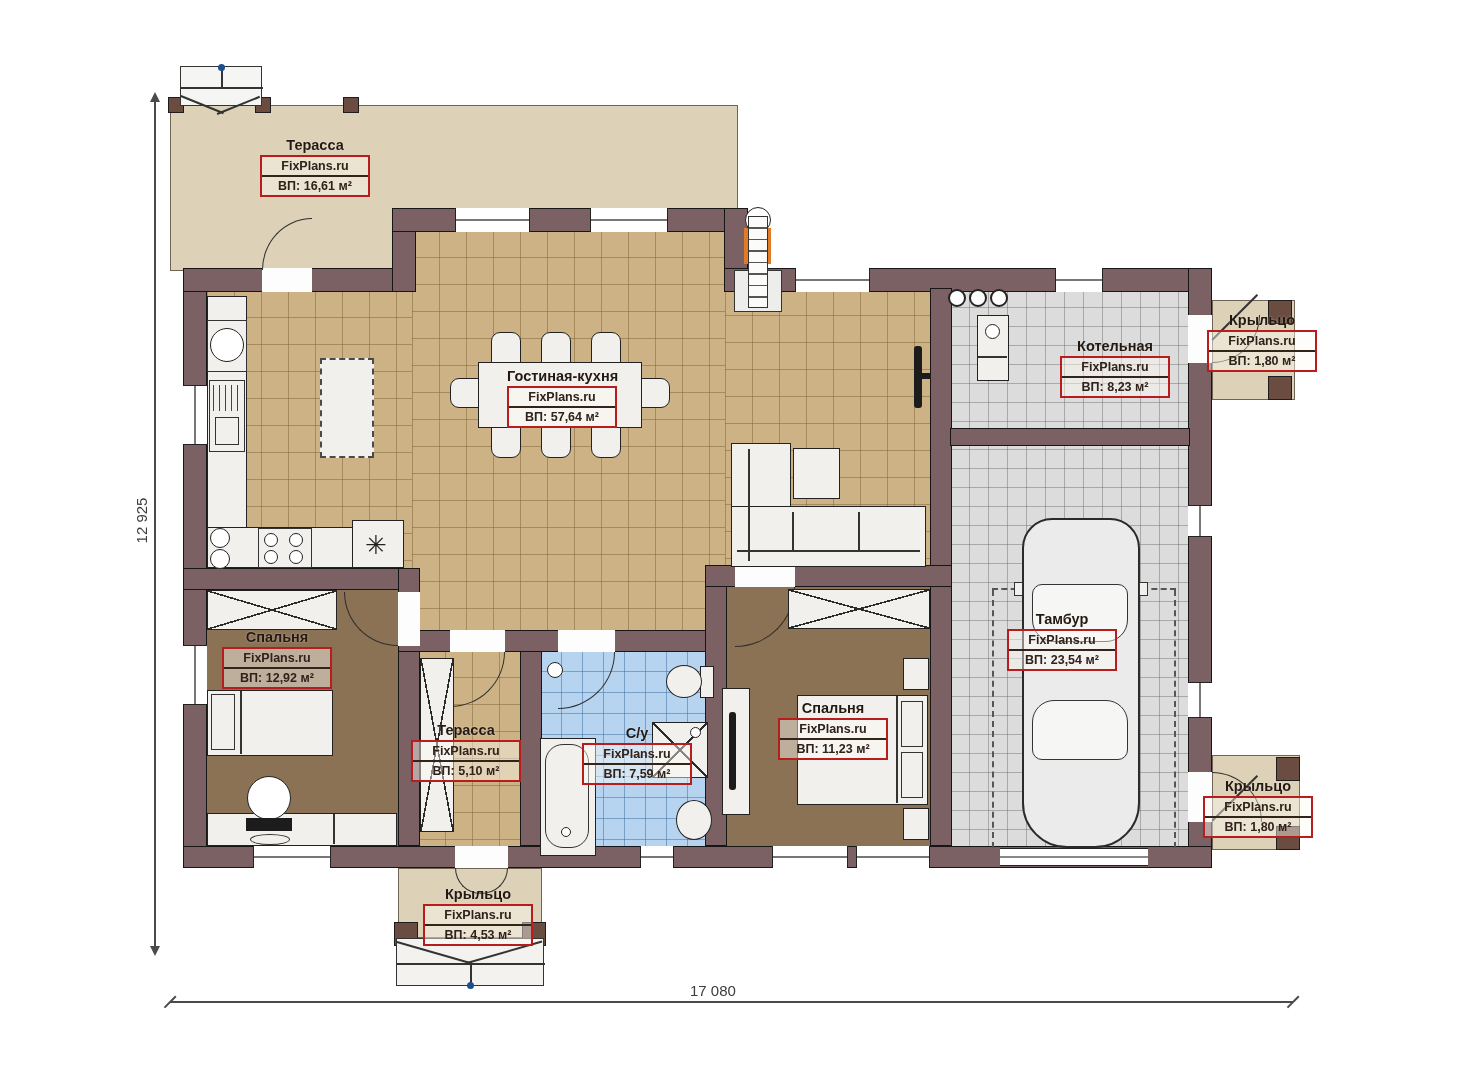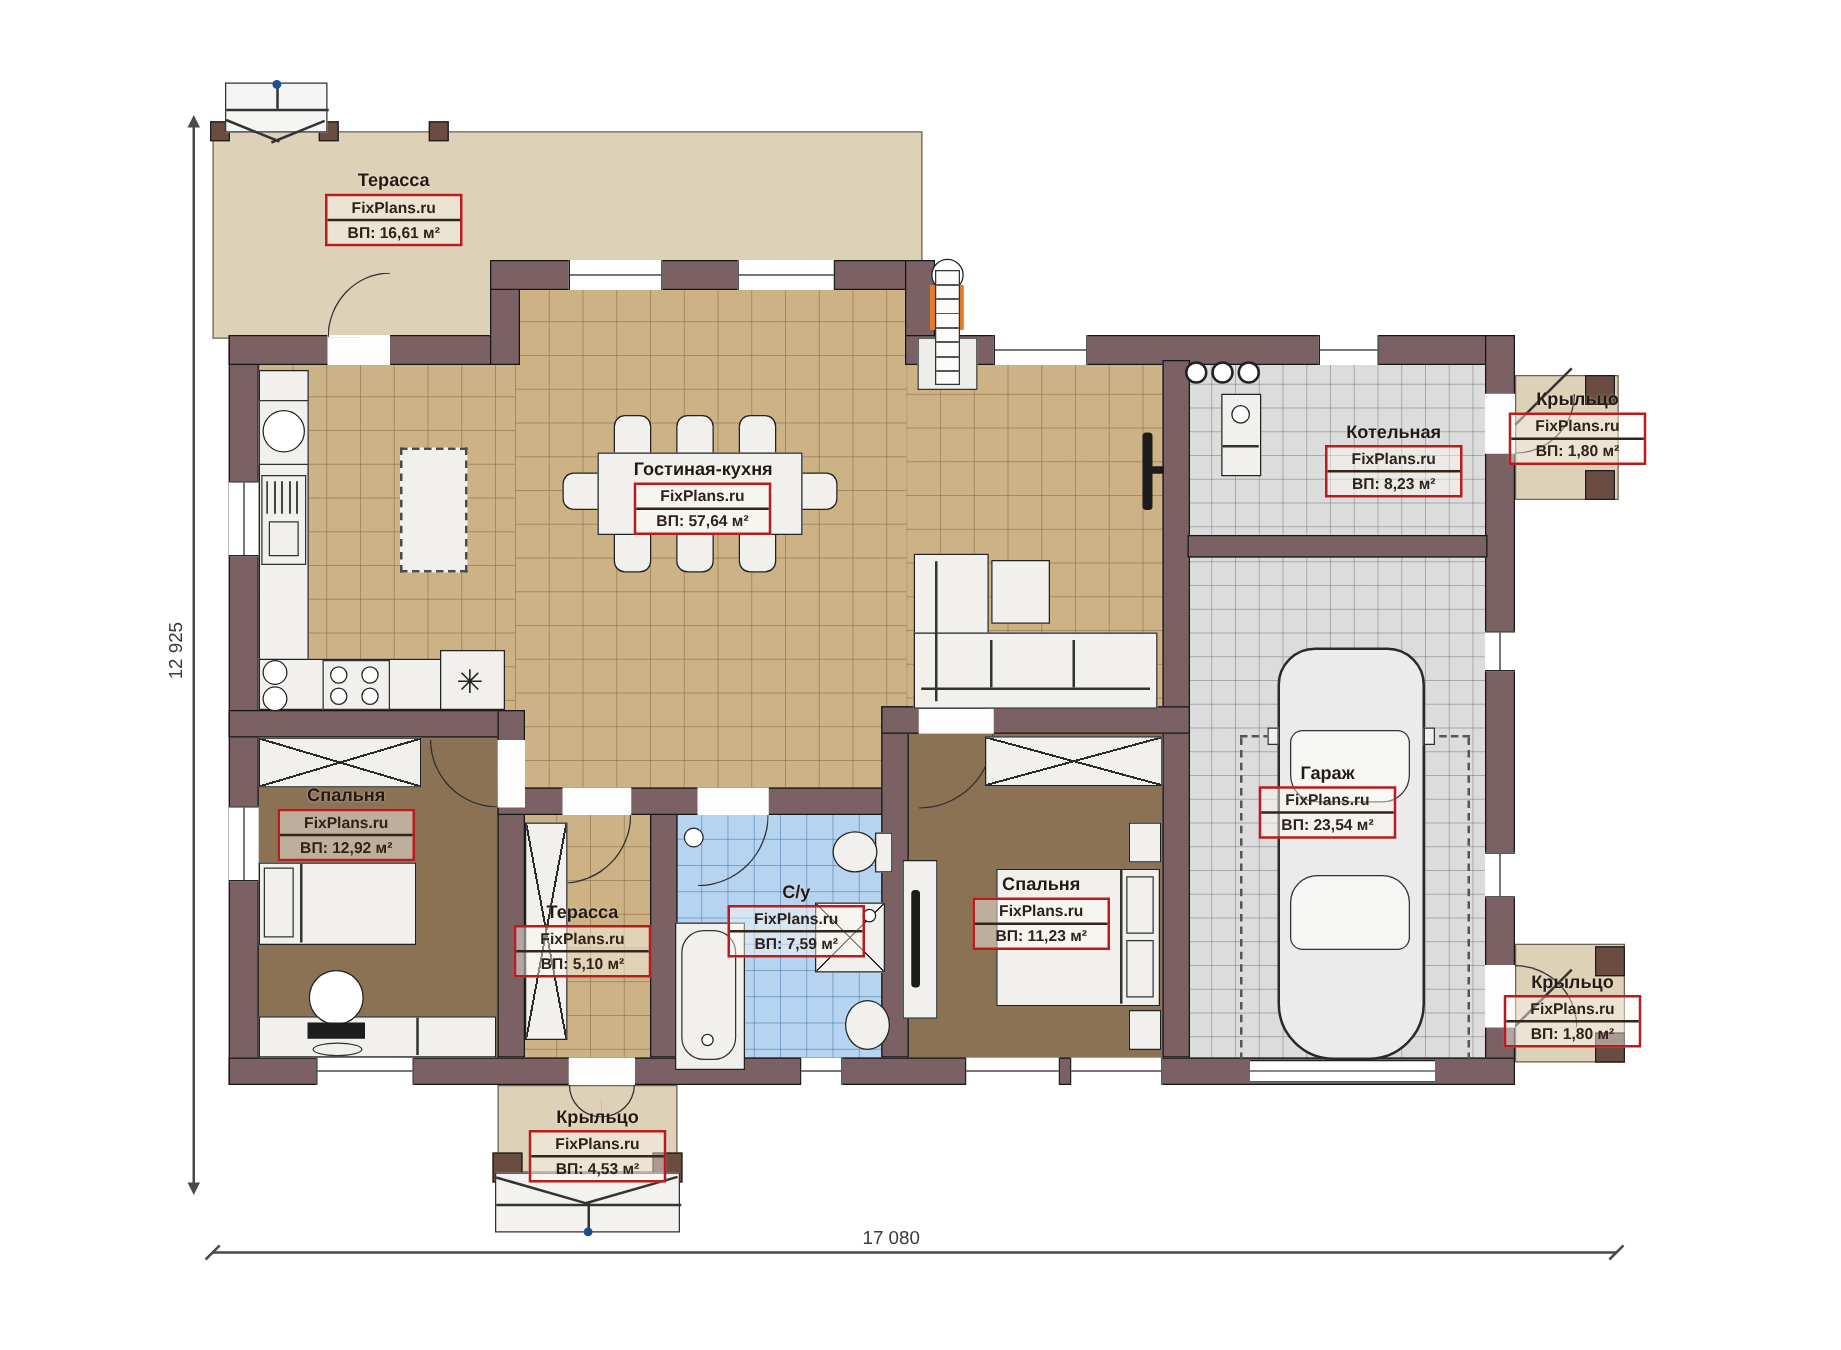--- a/index.html
+++ b/index.html
@@ -307,36 +307,36 @@
       <div class="rrow">ВП: 12,92 м²</div>
     </div>
   </div>
   <div class="rlabel" style="left:411px;top:722px;">
     <div class="rname">Терасса</div>
     <div class="rbox">
       <div class="rrow">FixPlans.ru</div>
       <div class="rrow">ВП: 5,10 м²</div>
     </div>
   </div>
-  <div class="rlabel" style="left:582px;top:706px;">
+  <div class="rlabel" style="left:582px;top:725px;">
     <div class="rname">С/у</div>
     <div class="rbox">
       <div class="rrow">FixPlans.ru</div>
       <div class="rrow">ВП: 7,59 м²</div>
     </div>
   </div>
   <div class="rlabel" style="left:778px;top:700px;">
     <div class="rname">Спальня</div>
     <div class="rbox">
       <div class="rrow">FixPlans.ru</div>
       <div class="rrow">ВП: 11,23 м²</div>
     </div>
   </div>
   <div class="rlabel" style="left:1007px;top:611px;">
-    <div class="rname">Гараж</div>
+    <div class="rname">Тамбур</div>
     <div class="rbox">
       <div class="rrow">FixPlans.ru</div>
       <div class="rrow">ВП: 23,54 м²</div>
     </div>
   </div>
   <div class="rlabel" style="left:1203px;top:778px;">
     <div class="rname">Крыльцо</div>
     <div class="rbox">
       <div class="rrow">FixPlans.ru</div>
       <div class="rrow">ВП: 1,80 м²</div>

